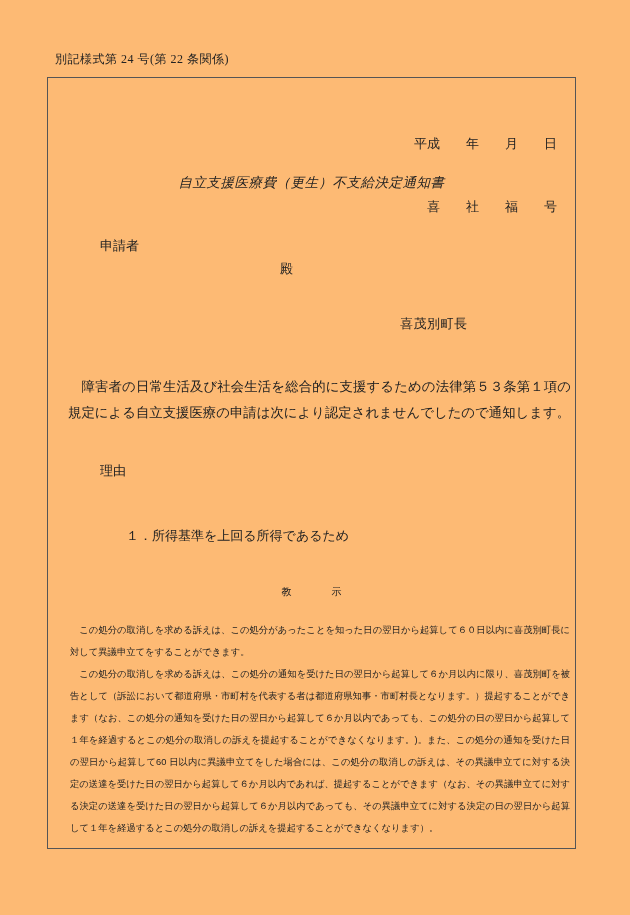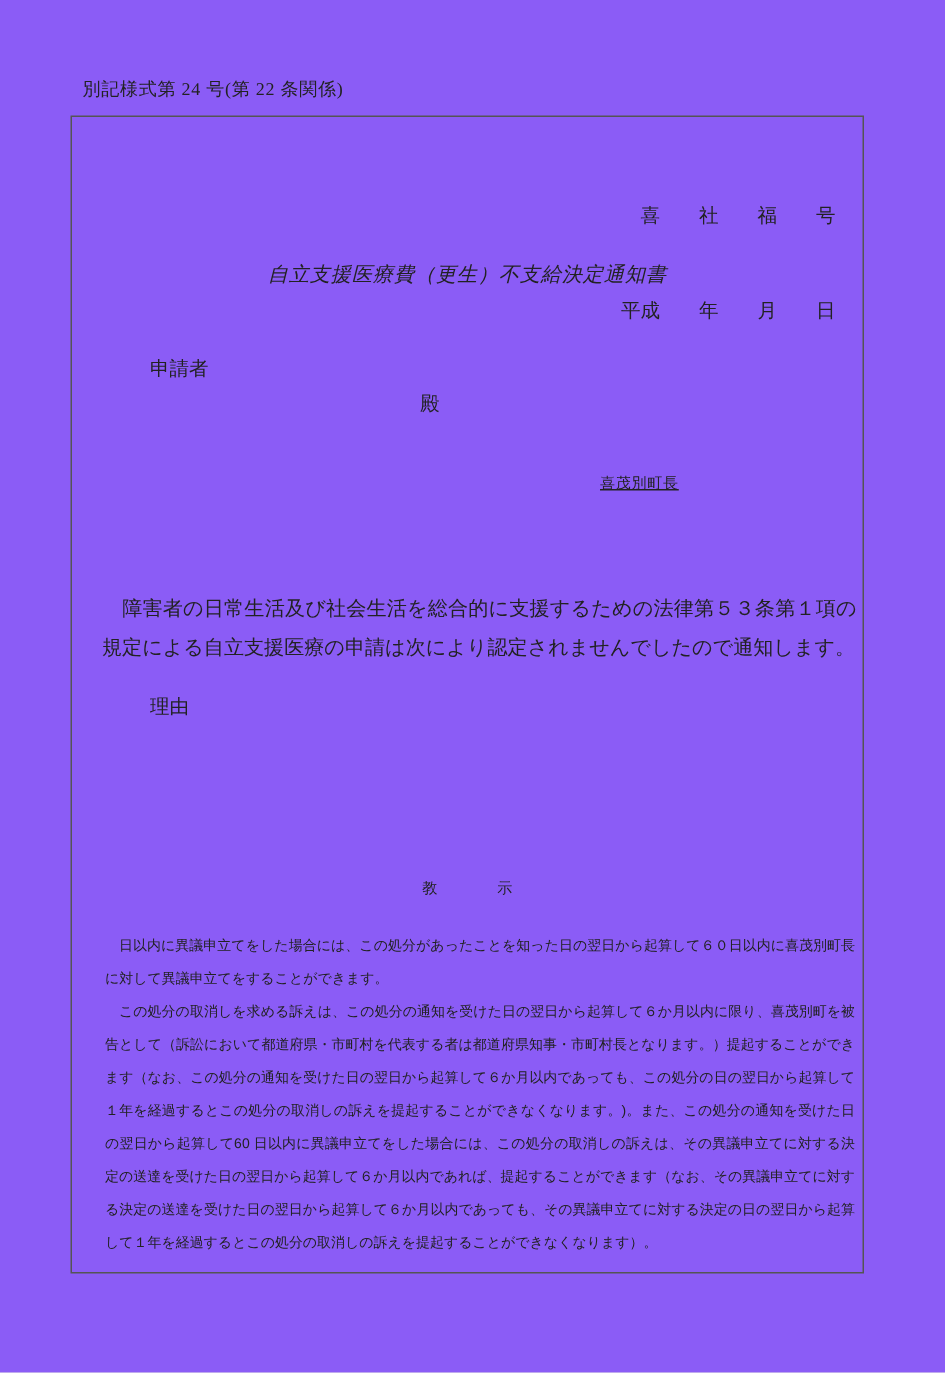--- a/index.html
+++ b/index.html
@@ -5,21 +5,21 @@
   html, body {
     margin: 0;
     padding: 0;
     background: #e8e8e8;
   }
   .page {
     position: relative;
     width: 630px;
     height: 915px;
     margin: 0 auto;
-    background: #8b5cf6;
+    background: #fdba74;
     color: #222222;
     font-family: "Liberation Sans", "DejaVu Sans", sans-serif;
     overflow: hidden;
   }
   .form-label {
     position: absolute;
     left: 55px;
     top: 51px;
     font-family: "Liberation Serif", "DejaVu Serif", serif;
     font-size: 12px;
@@ -65,34 +65,32 @@
   .honorific {
     position: absolute;
     left: 232px;
     top: 182px;
     font-size: 13px;
   }
   .issuer {
     position: absolute;
     left: 352px;
     top: 237px;
-    font-size: 10px;
+    font-size: 13px;
     letter-spacing: 0.5px;
-    text-decoration: underline;
   }
   .body-text {
     position: absolute;
     left: 20px;
     top: 296px;
     width: 503px;
     font-size: 13.4px;
     line-height: 26px;
     text-align: justify;
     text-align-last: left;
-    margin-top: 19px;
   }
   .reason-heading {
     position: absolute;
     left: 52px;
     top: 384px;
     font-size: 13px;
     text-align: center;
   }
   .reason-list {
     position: absolute;
@@ -130,40 +128,41 @@
 </head>
 <body>
 
 <div class="page">
 
   <div class="form-label">別記様式第 24 号(第 22 条関係)</div>
 
   <div class="doc-frame">
 
     <div class="ref-block">
+      <div>平成　　年　　月　　日</div>
       <div>喜　　社　　福　　号</div>
-      <div>平成　　年　　月　　日</div>
     </div>
 
     <div class="doc-title">自立支援医療費（更生）不支給決定通知書</div>
 
     <div class="applicant-label">申請者</div>
 
     <div class="honorific">殿</div>
 
     <div class="issuer">喜茂別町長</div>
 
     <div class="body-text">　障害者の日常生活及び社会生活を総合的に支援するための法律第５３条第１項の規定による自立支援医療の申請は次により認定されませんでしたので通知します。</div>
 
     <div class="reason-heading">理由</div>
 
     <div class="reason-list">
+      <div>１．所得基準を上回る所得であるため</div>
     </div>
 
     <div class="instruction-heading">教　　　　示</div>
 
     <div class="fine-print">
-      <p>日以内に異議申立てをした場合には、この処分があったことを知った日の翌日から起算して６０日以内に喜茂別町長に対して異議申立てをすることができます。</p>
+      <p>この処分の取消しを求める訴えは、この処分があったことを知った日の翌日から起算して６０日以内に喜茂別町長に対して異議申立てをすることができます。</p>
       <p>この処分の取消しを求める訴えは、この処分の通知を受けた日の翌日から起算して６か月以内に限り、喜茂別町を被告として（訴訟において都道府県・市町村を代表する者は都道府県知事・市町村長となります。）提起することができます（なお、この処分の通知を受けた日の翌日から起算して６か月以内であっても、この処分の日の翌日から起算して１年を経過するとこの処分の取消しの訴えを提起することができなくなります。)。また、この処分の通知を受けた日の翌日から起算して60 日以内に異議申立てをした場合には、この処分の取消しの訴えは、その異議申立てに対する決定の送達を受けた日の翌日から起算して６か月以内であれば、提起することができます（なお、その異議申立てに対する決定の送達を受けた日の翌日から起算して６か月以内であっても、その異議申立てに対する決定の日の翌日から起算して１年を経過するとこの処分の取消しの訴えを提起することができなくなります）。</p>
     </div>
 
   </div>
 </div>
 
 </body></html>

